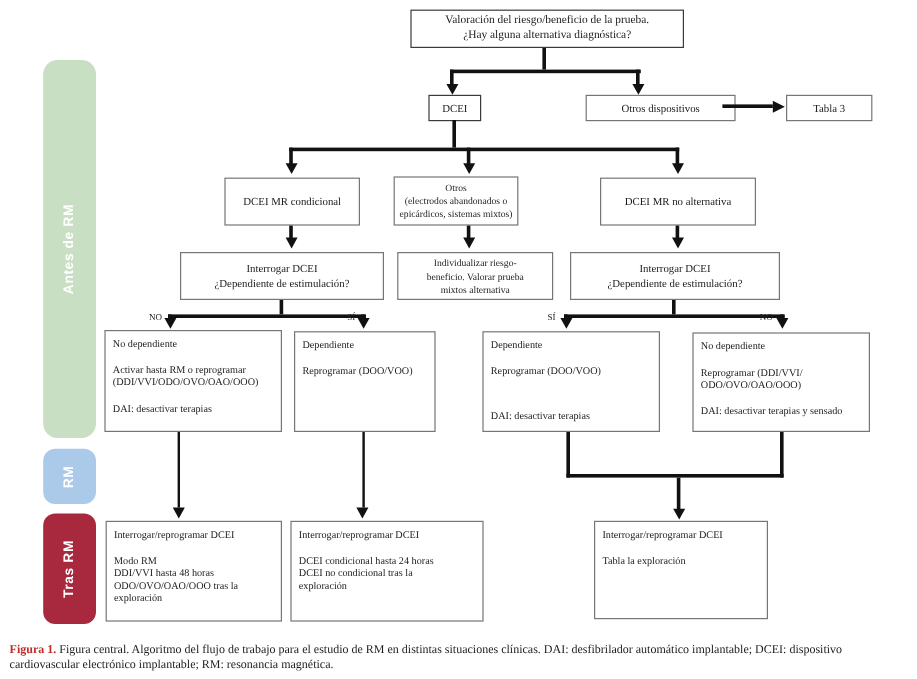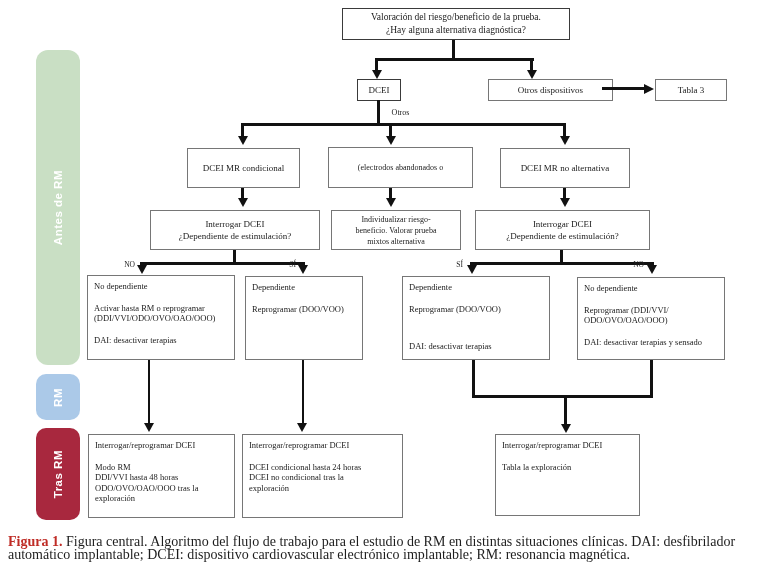--- a/index.html
+++ b/index.html
@@ -33,21 +33,21 @@
   .bar{position:absolute;display:flex;align-items:center;justify-content:center;}
   .vtext{writing-mode:vertical-rl;transform:rotate(180deg);
          font-family:"Liberation Sans", sans-serif;font-weight:bold;
          color:#ffffff;font-size:11.5px;letter-spacing:0.5px;}
   .bar-green{left:36px;top:50px;width:44px;height:315px;border-radius:12px;}
   .bar-blue{left:36px;top:374px;width:44px;height:46px;border-radius:10px;}
   .bar-red{left:36px;top:428px;width:44px;height:92px;border-radius:10px;}
 
   
   .caption{position:absolute;left:8px;top:535px;width:750px;
-           font-size:14px;line-height:13px;color:#1d1d1d;text-align:left;}
+           font-size:10px;line-height:13px;color:#1d1d1d;text-align:left;}
   .caption b{font-weight:bold;}
 </style>
 </head>
 <body>
 
 <div class="stage">
 
   <div class="bar bar-green" style="background-color: rgb(201, 223, 196);">
     <span class="vtext">Antes de RM</span>
   </div>
@@ -87,21 +87,21 @@
   <div class="ln" style="left:241px;top:123px;width:3px;height:14px;"></div>
   <div class="ah-down" style="left:238px;top:136px;"></div>
   <div class="ln" style="left:389px;top:123px;width:3px;height:14px;"></div>
   <div class="ah-down" style="left:386px;top:136px;"></div>
   <div class="ln" style="left:563px;top:123px;width:3px;height:14px;"></div>
   <div class="ah-down" style="left:560px;top:136px;"></div>
 
   <div class="box" style="left:187px;top:148px;width:113px;height:40px;">
     <div>DCEI  MR condicional</div>
   </div>
-  <div class="box small" style="left:328px;top:147px;width:145px;height:41px;gap:44px;">
+  <div class="box small" style="left:328px;top:147px;width:104px;height:41px;">
     <div>Otros</div>
     <div>(electrodos abandonados o</div>
     <div>epicárdicos, sistemas mixtos)</div>
   </div>
   <div class="box" style="left:500px;top:148px;width:130px;height:40px;">
     <div>DCEI MR no alternativa</div>
   </div>
 
   <div class="ln" style="left:241px;top:188px;width:3px;height:11px;"></div>
   <div class="ah-down" style="left:238px;top:198px;"></div>

